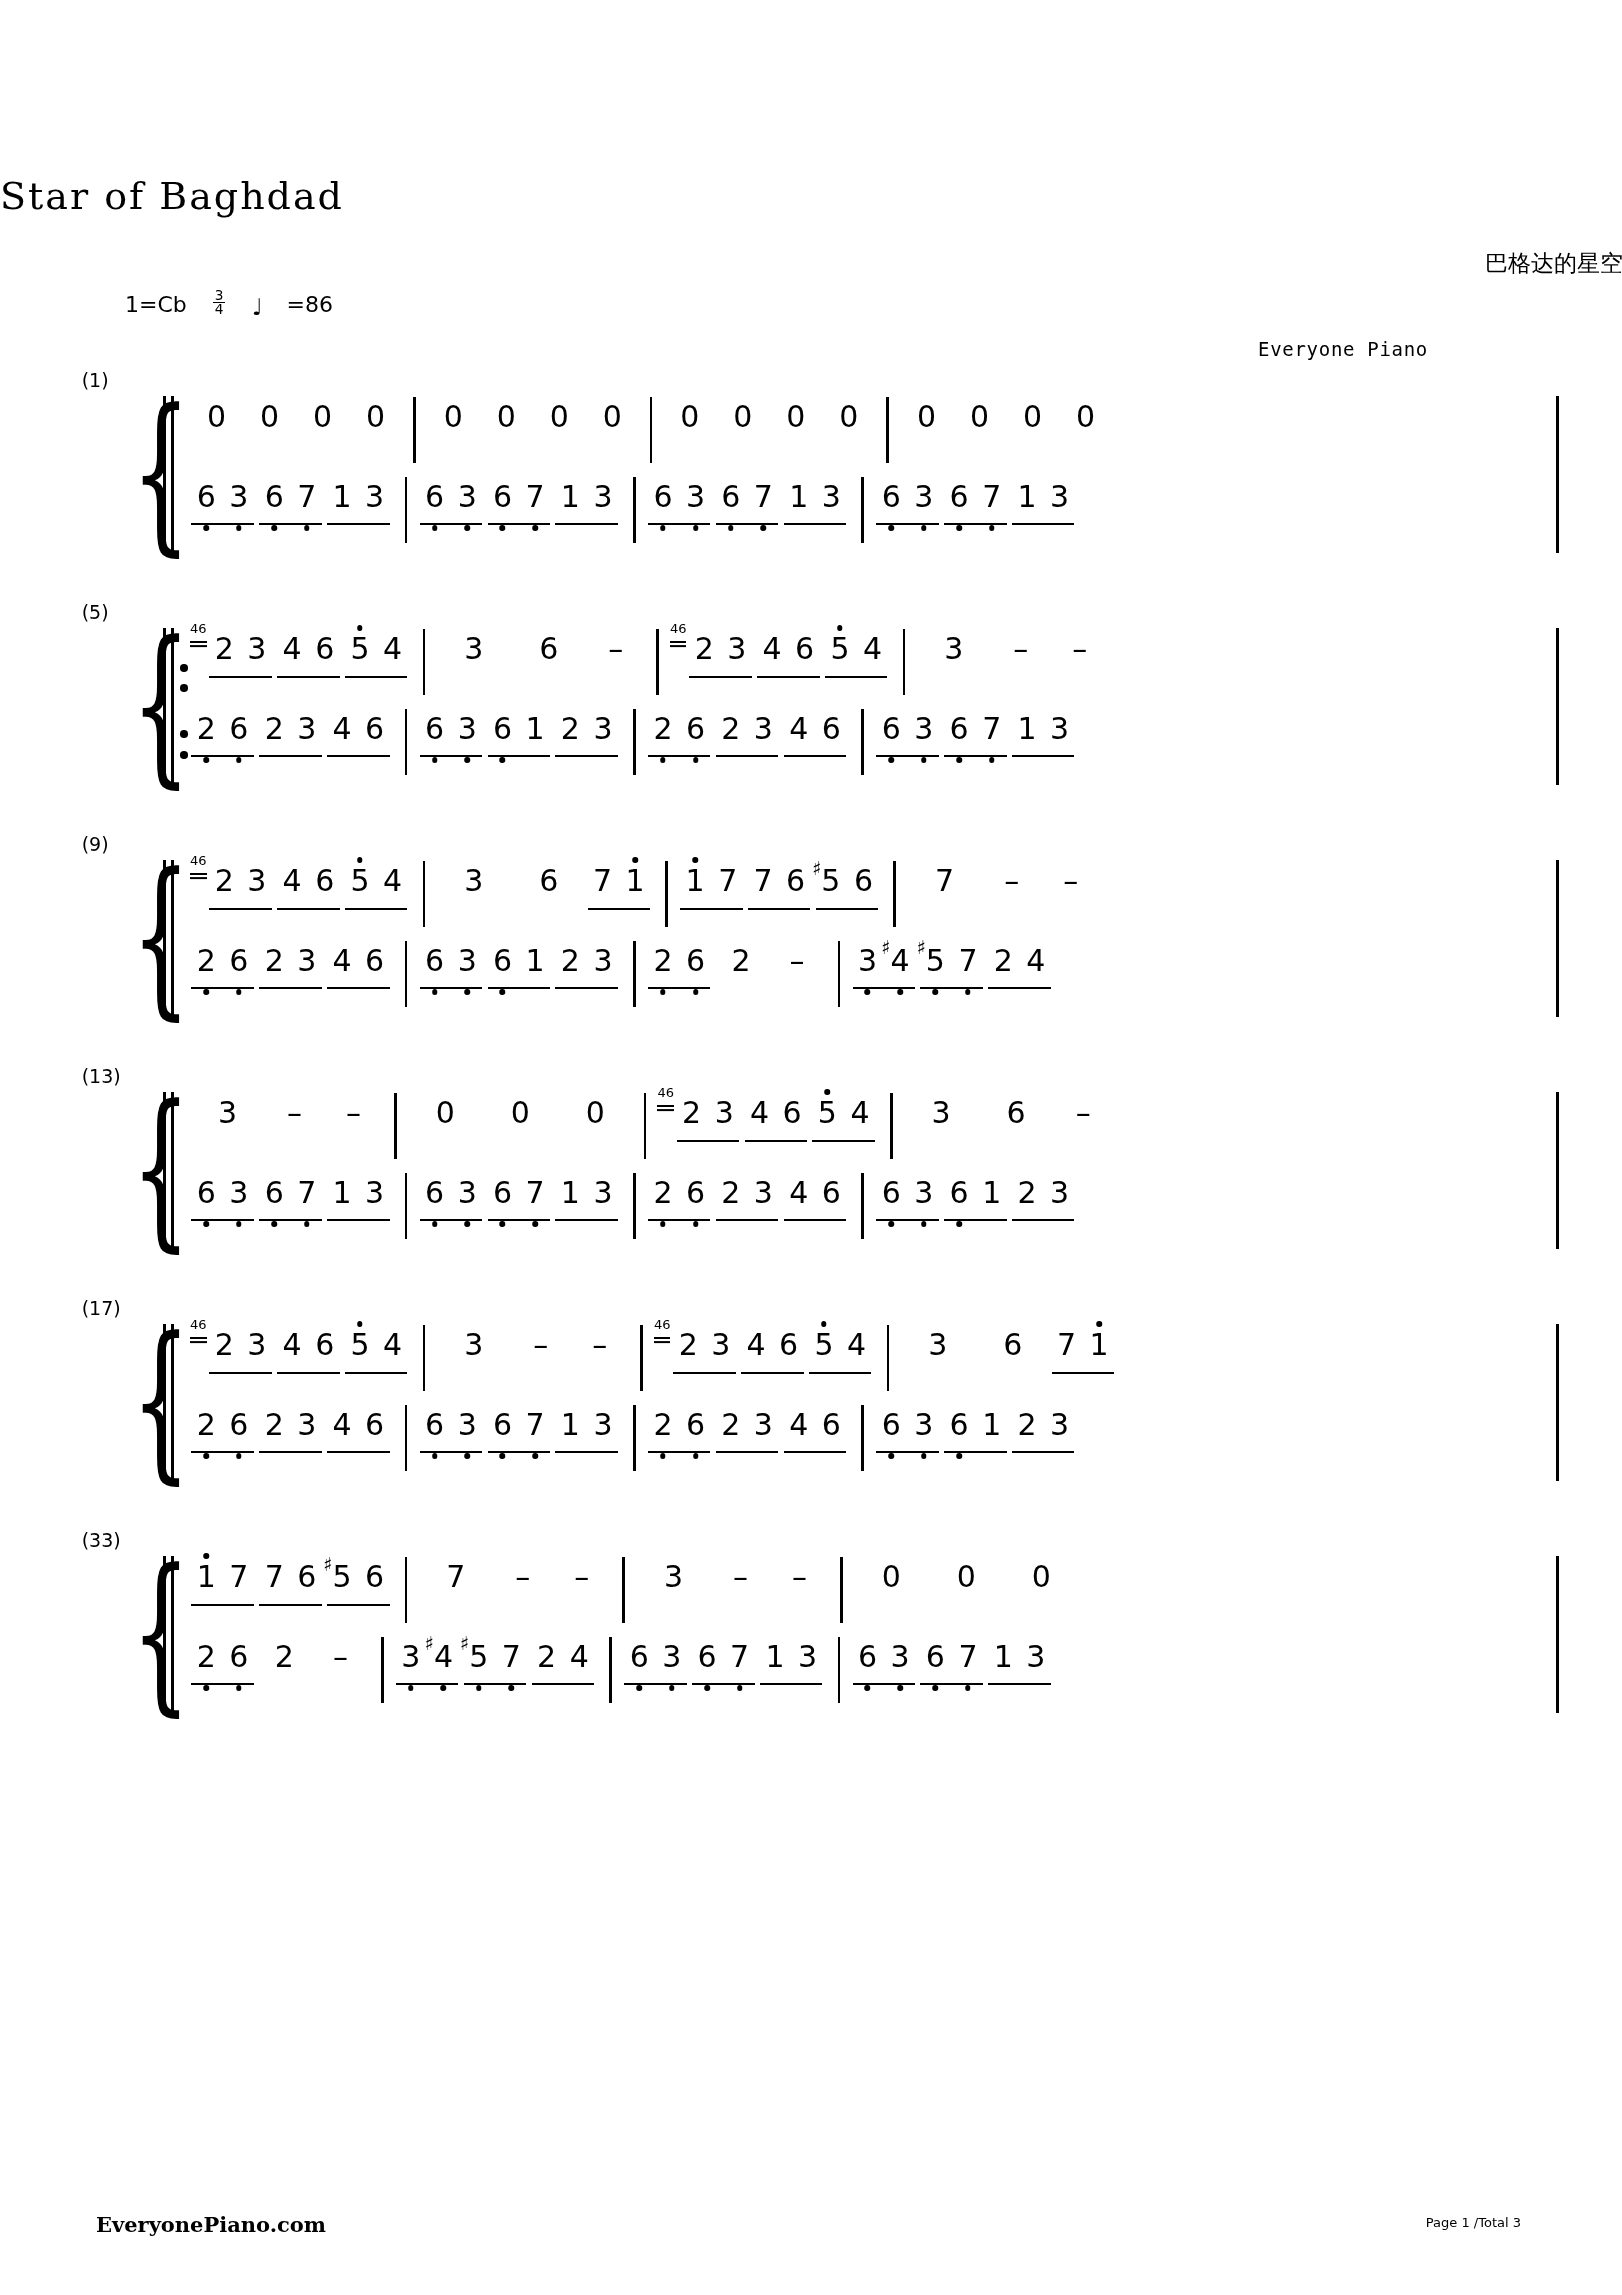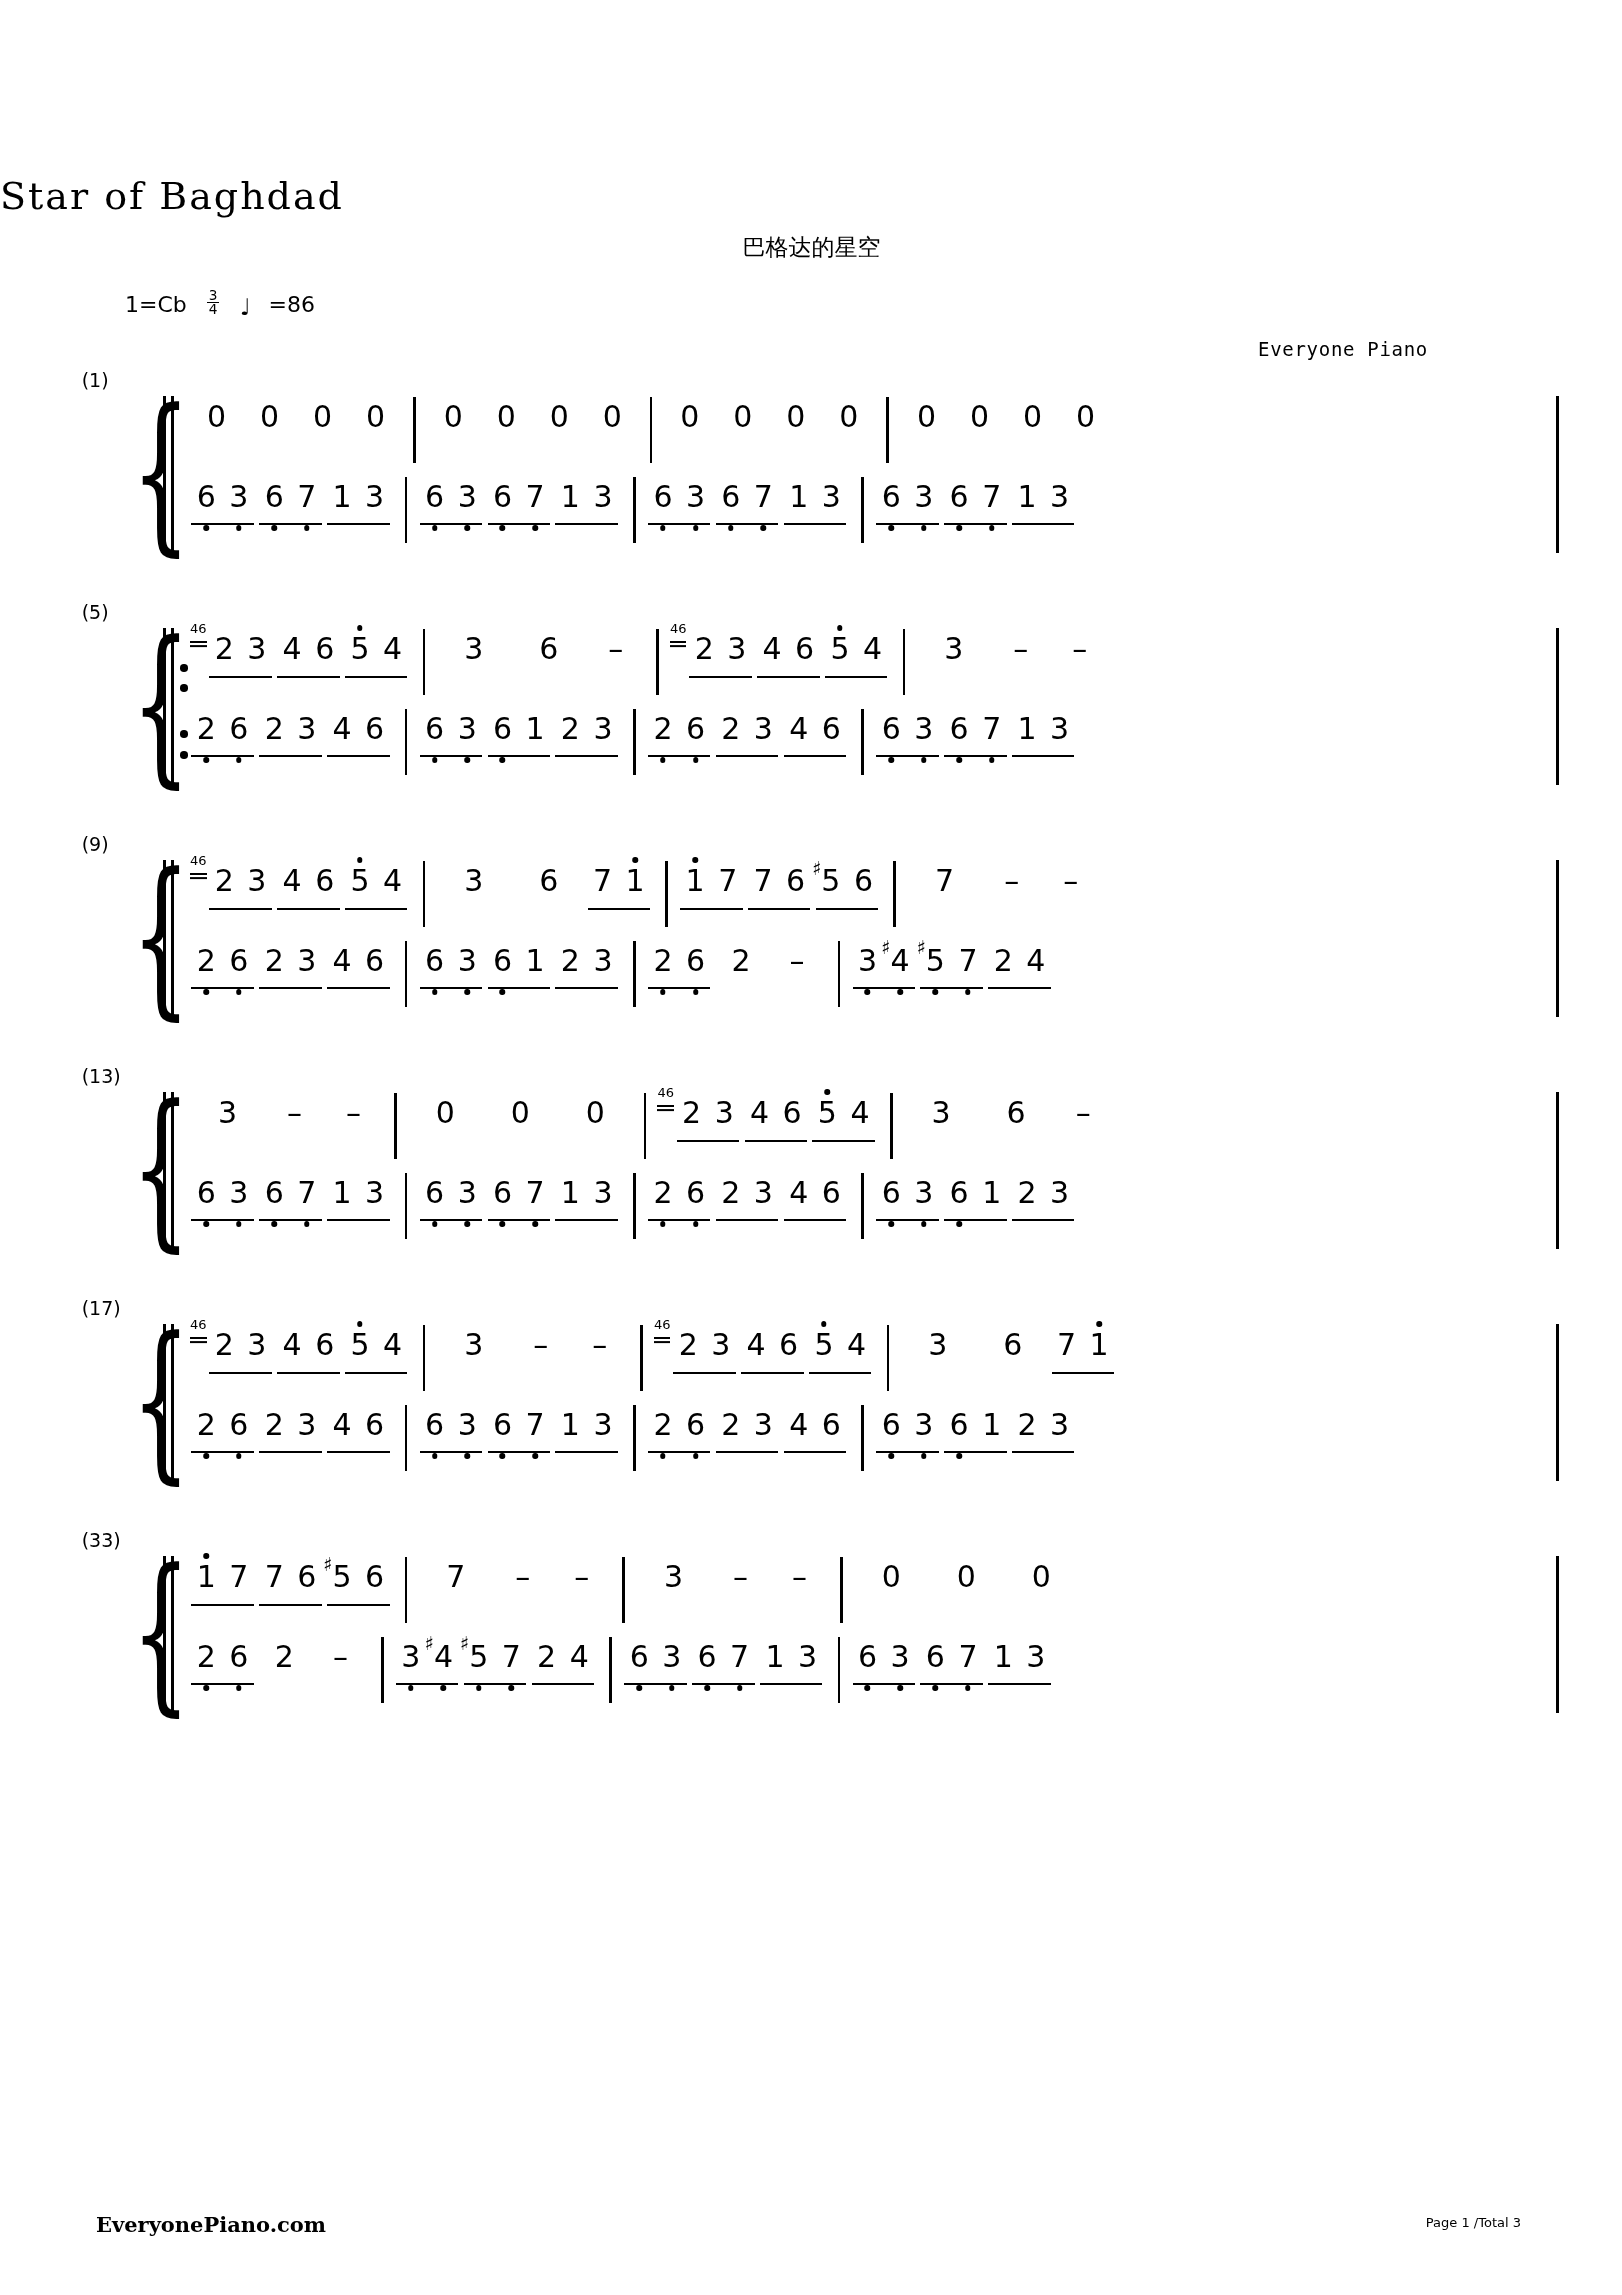--- a/index.html
+++ b/index.html
@@ -26,36 +26,36 @@
     position: absolute;
     top: 174px;
     left: 0;
     width: 1623px;
     font-family: "DejaVu Serif", serif;
     font-size: 38px;
     letter-spacing: 2px;
   }
   .subtitle {
     position: absolute;
-    top: 232px;
+    top: 248px;
     left: 0;
     width: 1623px;
-    text-align: center;
+    text-align: right;
     font-family: "DejaVu Sans", sans-serif;
     font-size: 23px;
   }
   .keysig {
     position: absolute;
     top: 290px;
     left: 125px;
     font-family: "DejaVu Sans", sans-serif;
     font-size: 22px;
     display: flex;
     align-items: center;
-    gap: 18px;
+    gap: 24px;
   }
   .frac {
     display: inline-flex;
     flex-direction: column;
     align-items: center;
     font-size: 13.7px;
     line-height: 1.0;
     padding: 0 2.7px;
     position: relative;
     top: -1.4px;

